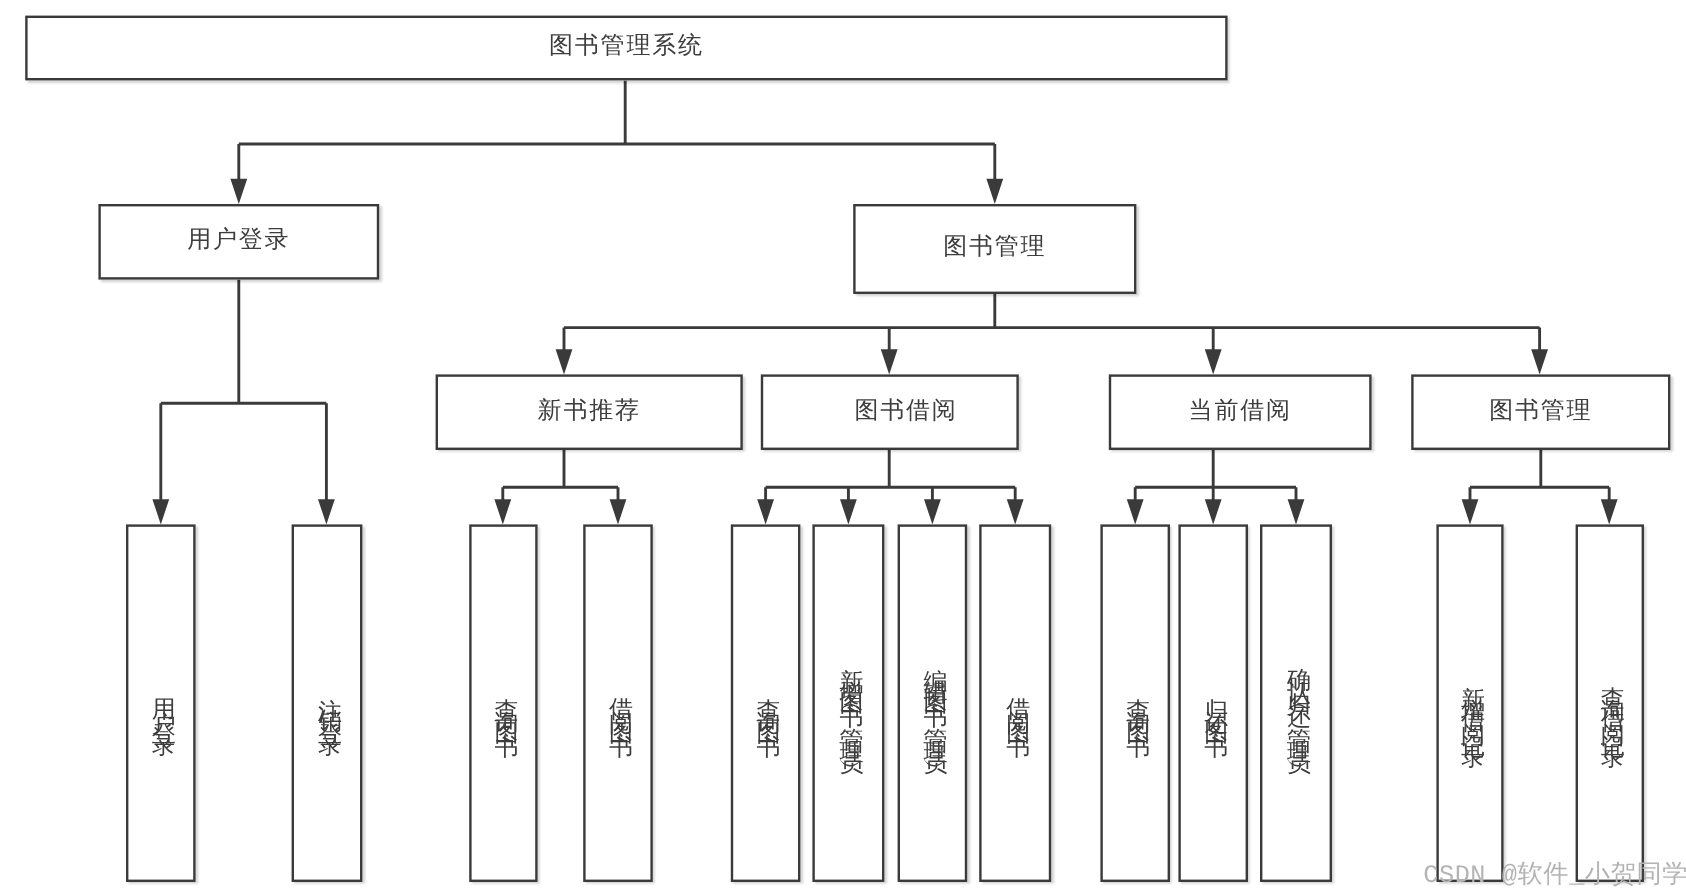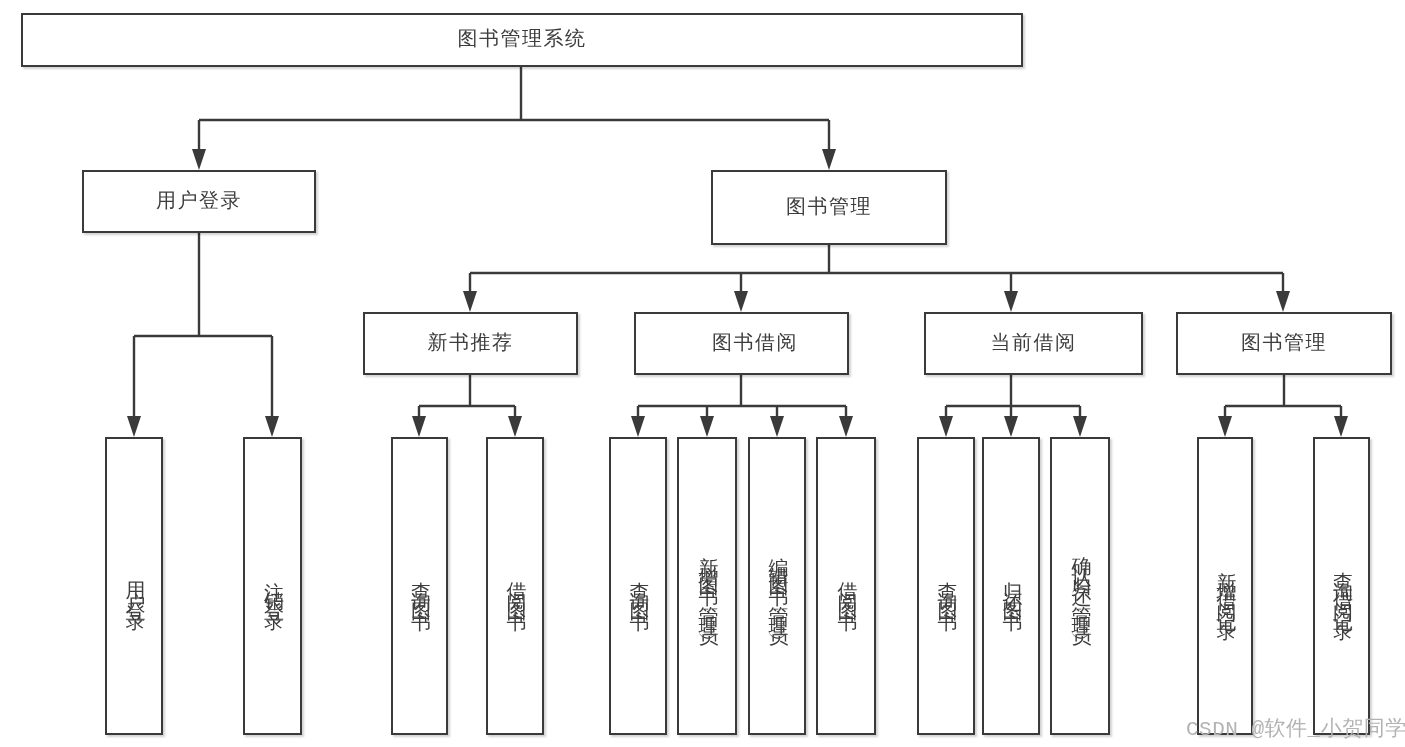--- a/index.html
+++ b/index.html
@@ -123,21 +123,21 @@
     <span class="label">图书管理系统</span>
   </div>
 
   <div class="node" style="left:82px; top:170px; width:234px; height:63px;">
     <span class="label">用户登录</span>
   </div>
   <div class="node" style="left:711px; top:170px; width:236px; height:75px;text-align:right;">
     <span class="label">图书管理</span>
   </div>
 
-  <div class="node" style="left:363px; top:312px; width:215px; height:63px;justify-content:center;">
+  <div class="node" style="left:363px; top:312px; width:256px; height:63px;justify-content:center;">
     <span class="label">新书推荐</span>
   </div>
   <div class="node" style="left:634px; top:312px; width:215px; height:63px;padding-left:27px;">
     <span class="label">图书借阅</span>
   </div>
   <div class="node" style="left:924px; top:312px; width:219px; height:63px;">
     <span class="label">当前借阅</span>
   </div>
   <div class="node" style="left:1176px; top:312px; width:216px; height:63px;">
     <span class="label">图书管理</span>

